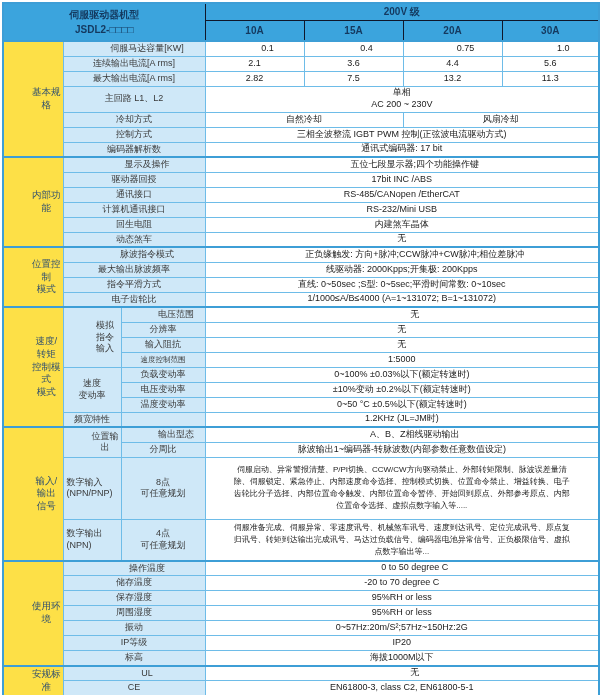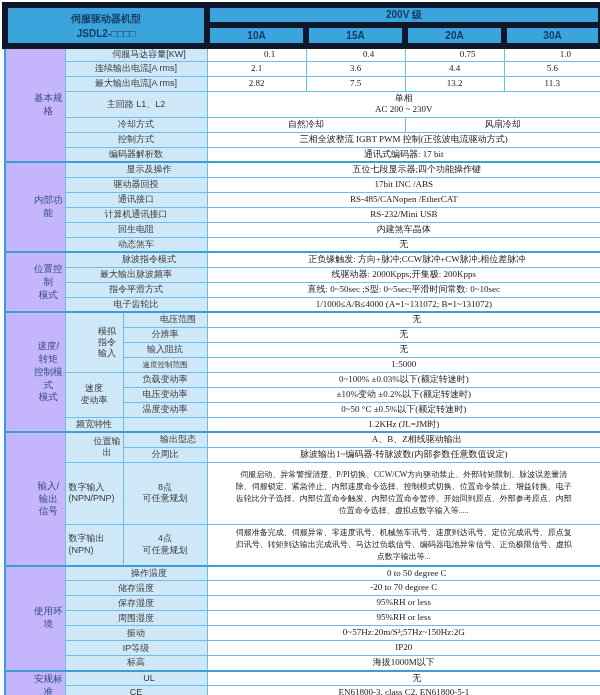--- a/index.html
+++ b/index.html
@@ -14,37 +14,37 @@
     border:1px solid #6ebce8;
     padding:0 2px;
     text-align:center;vertical-align:middle;
     overflow:hidden;
     white-space:pre-line;
   }
   tr{height:15px;}
   td.h,td.hl{
     background:#3ba4dd;color:#14395f;
     font-weight:bold;font-size:10px;
-    border:6px solid #0f172a;
+    border:1px solid #0f172a;
     margin-left:19px;
   }
   td.hl{line-height:1.5;}
   td.grp{
-    background:#c4b5fd;color:#2f4f6f;
+    background:#fde047;color:#2f4f6f;
     font-size:9.5px;line-height:1.35;font-weight:500;
   }
   td.lbl,td.sub,td.subl,td.lbl3,td.lblsm{
     background:#cfe8f8;color:#3a3a3a;
     font-size:9px;line-height:1.25;
   }
   td.subl{text-align:left;padding-left:3px;}
   td.lblsm{font-size:7.5px;margin-top:25px;}
   td.val,td.valsm{
     background:#ffffff;color:#1b1b1b;
-    font-size:9px;line-height:1.3;font-family:Liberation Serif, serif;
+    font-size:9px;line-height:1.3;
   }
   td.valsm{font-size:8px;line-height:1.5;padding:2px 25px;}
   tr.sec td{border-top:2px solid #3d9ed6;padding-left:28px;}
 </style>
 </head>
 <body>
 
 <div class="wrap">
   <table class="spec">
     <colgroup>

